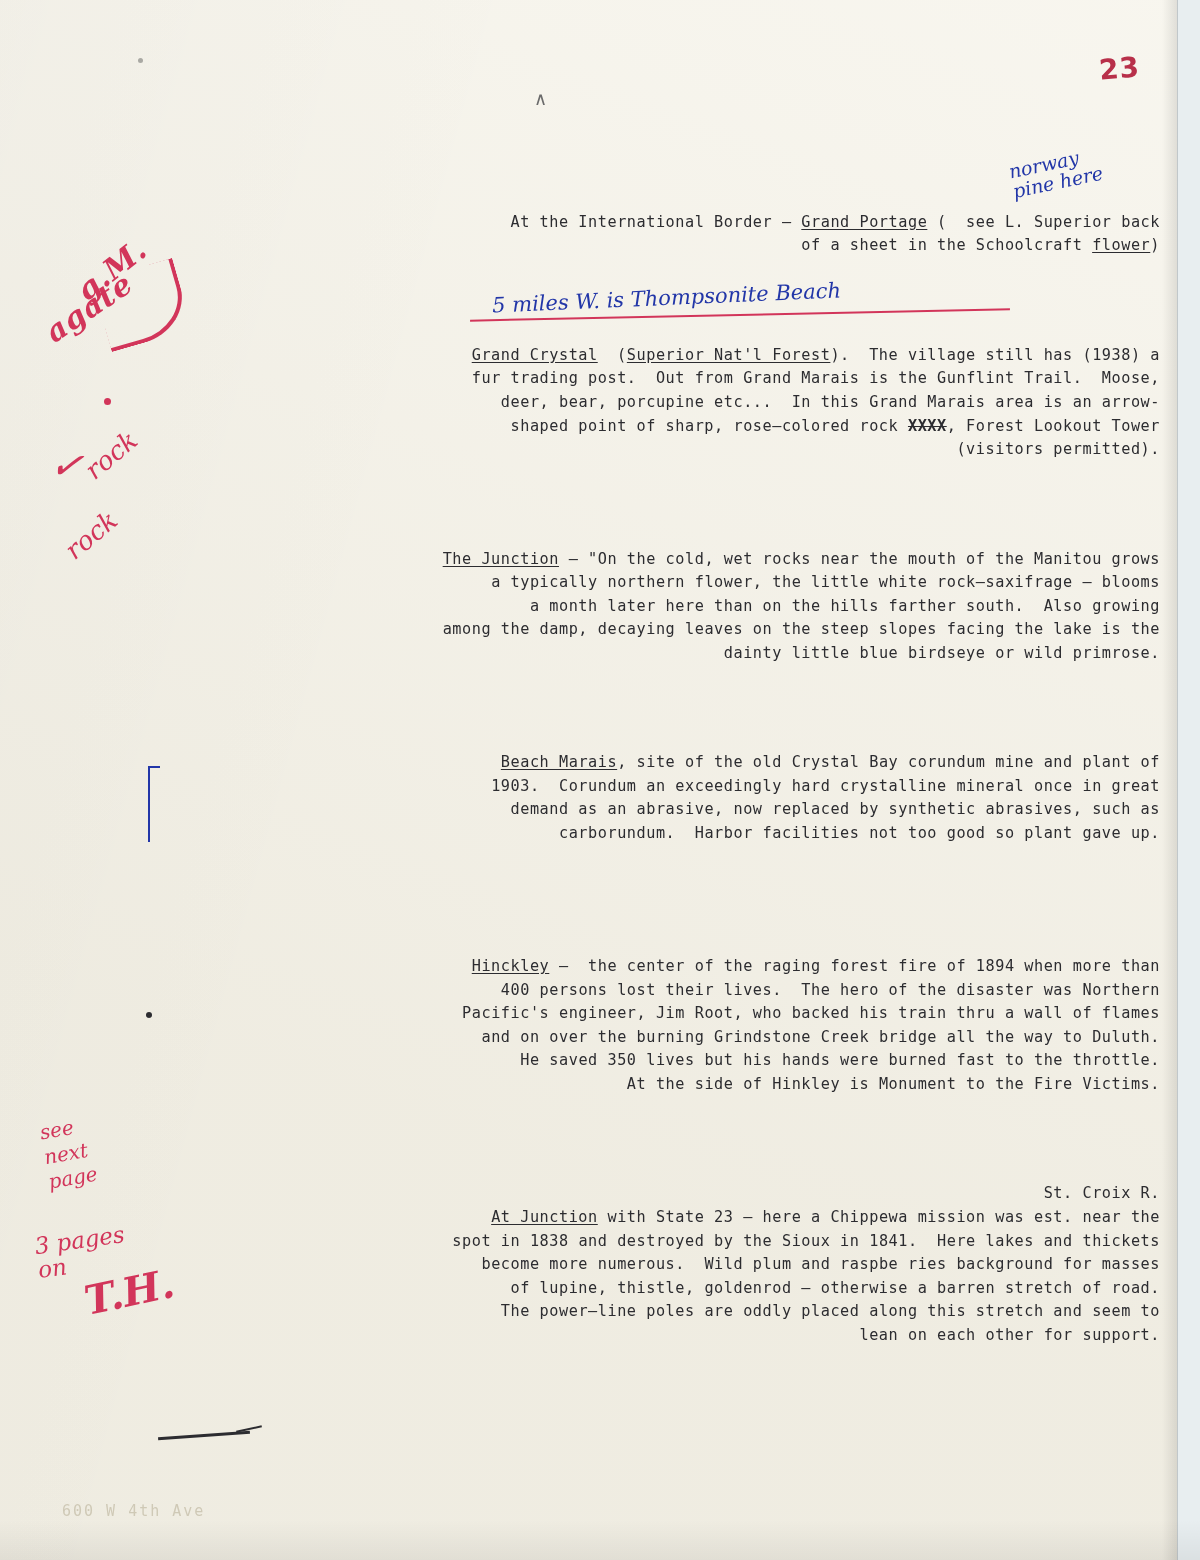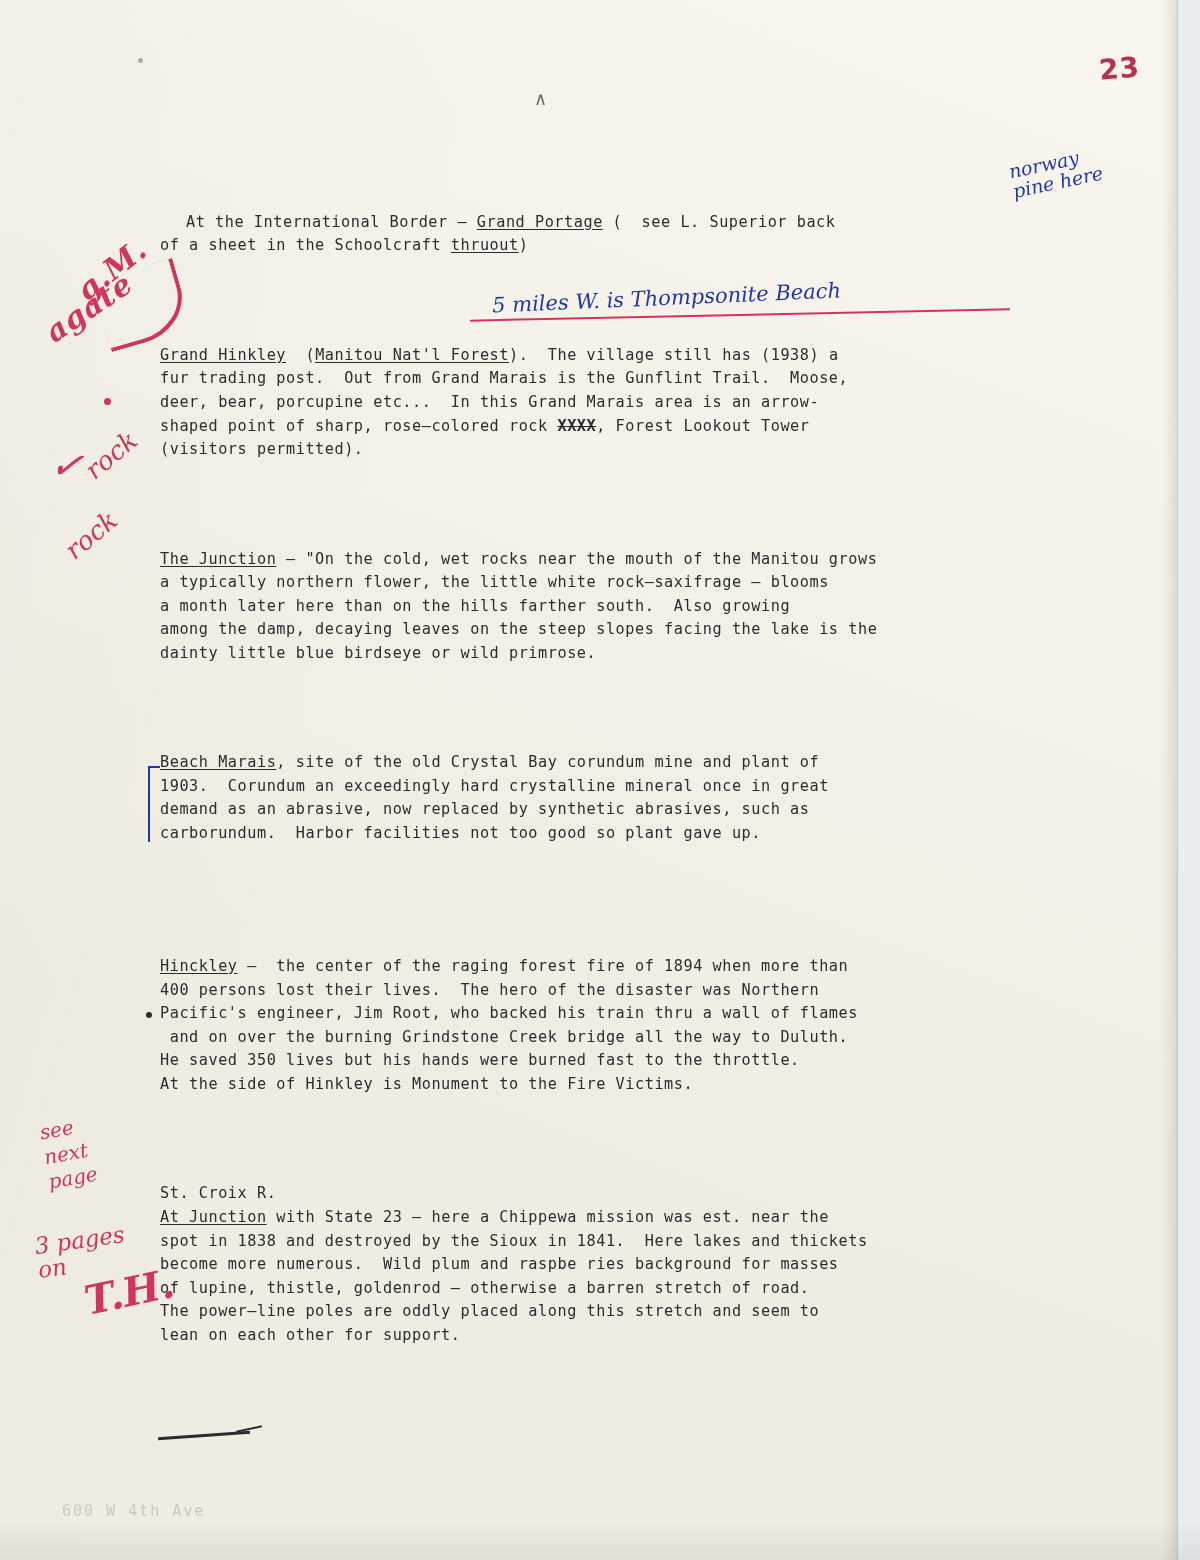--- a/index.html
+++ b/index.html
@@ -61,20 +61,21 @@
     color: #2c2c30;
     font-family: "DejaVu Sans Mono", monospace;
     font-size: 15.2px;
     line-height: 23.6px;
     letter-spacing: 0.55px;
     white-space: pre-wrap;
   }
   .para {
     margin-bottom: 15px;
     white-space: pre-wrap;
+    text-align: right;
   }
   .para:last-child { margin-bottom: 10px; }
   .u {
     text-decoration: underline;
     text-underline-offset: 2px;
   }
   .strike {
     text-decoration: line-through;
     font-weight: bold;
   }
@@ -282,23 +283,23 @@
   <div class="scan-edge"></div>
   <div class="sheet-shadow"></div>
   <div class="corner-speck"></div>
   <div class="ann-topcenter">∧</div>
 
   <div class="page-number">23</div>
 
   <div class="typed">
 
     <div class="para"><span class="indent"></span>At the International Border – <span class="u">Grand Portage</span> (  see L. Superior back
-of a sheet in the Schoolcraft <span class="u">thruout</span>)</div>
-
-    <div class="para"><span class="u">Grand Hinkley</span>  (<span class="u">Manitou Nat'l Forest</span>).  The village still has (1938) a
+of a sheet in the Schoolcraft <span class="u">flower</span>)</div>
+
+    <div class="para"><span class="u">Grand Crystal</span>  (<span class="u">Superior Nat'l Forest</span>).  The village still has (1938) a
 fur trading post.  Out from Grand Marais is the Gunflint Trail.  Moose,
 deer, bear, porcupine etc...  In this Grand Marais area is an arrow-
 shaped point of sharp, rose–colored rock <span class="strike">XXXX</span>, Forest Lookout Tower
 (visitors permitted).</div>
 
     <div class="para"><span class="u">The Junction</span> – "On the cold, wet rocks near the mouth of the Manitou grows
 a typically northern flower, the little white rock–saxifrage – blooms
 a month later here than on the hills farther south.  Also growing
 among the damp, decaying leaves on the steep slopes facing the lake is the
 dainty little blue birdseye or wild primrose.</div>

